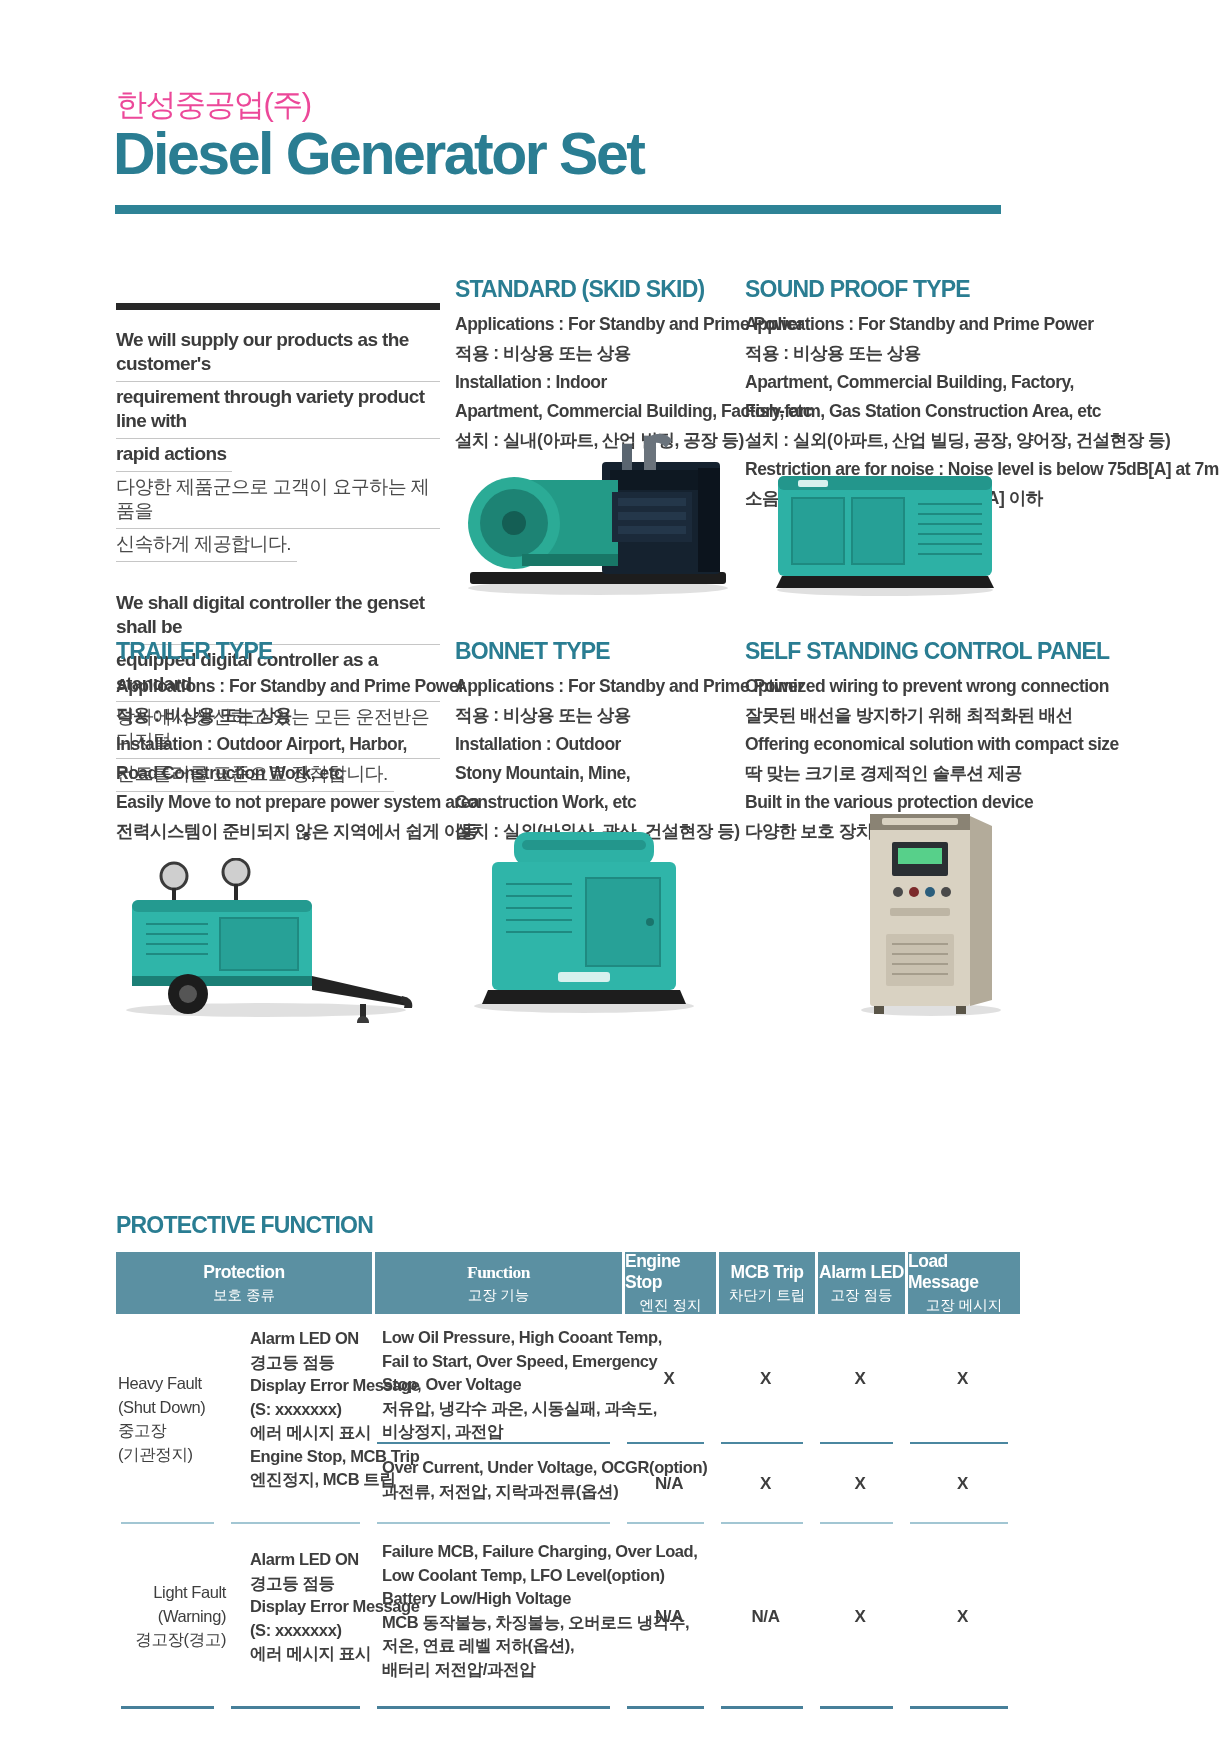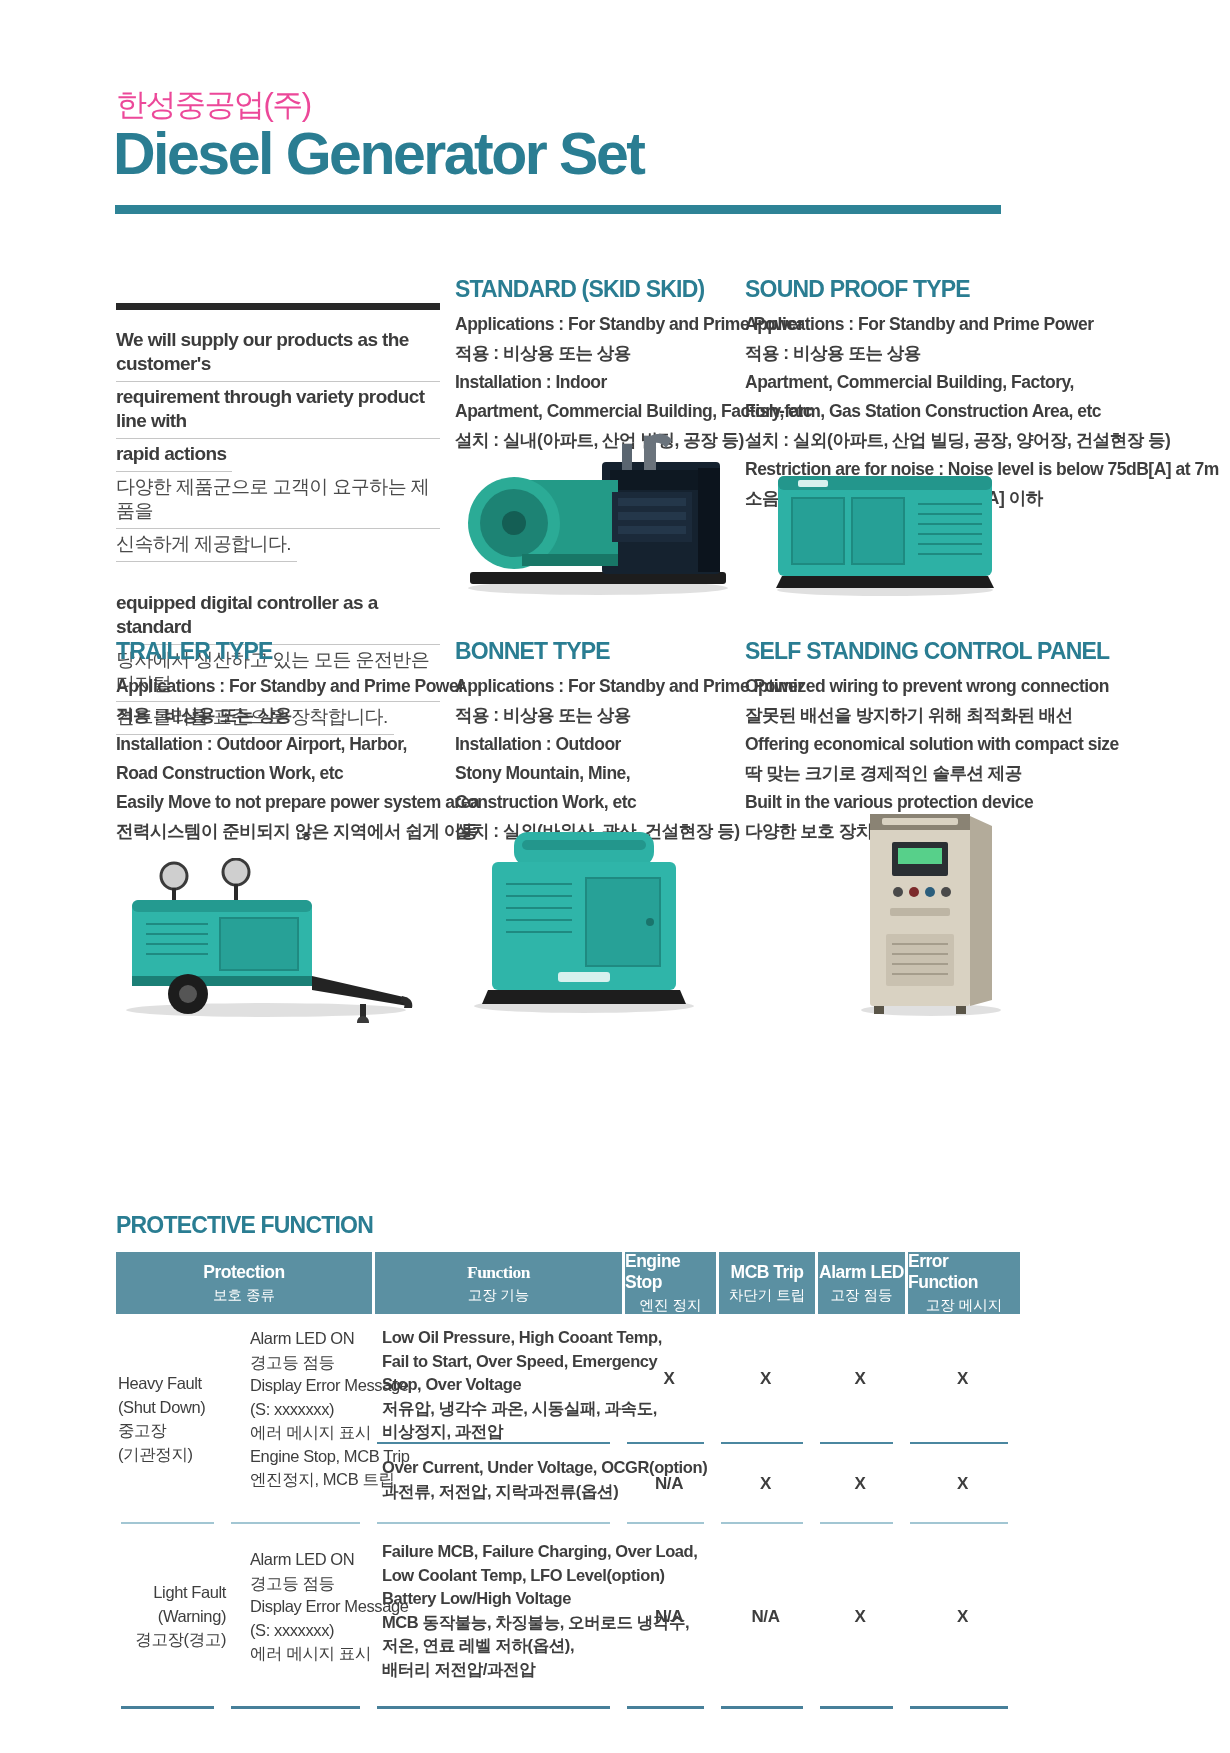--- a/index.html
+++ b/index.html
@@ -40,21 +40,21 @@
   .pf-table{left:116px;top:1252px;width:904px;display:grid;
             grid-template-columns:110px 146px 250px 94px 99px 90px 115px;
             grid-template-rows:62px 130px 80px 185px;}
   .th{background:#5b90a2;color:#ffffff;display:flex;flex-direction:column;align-items:center;justify-content:center;grid-row:1;}
   .th + .th{border-left:3px solid #ffffff;}
   .th-en{font-size:17.5px;font-weight:600;letter-spacing:-0.5px;}
   .th-ko{font-size:14.5px;margin-top:3px;}
   .td{position:relative;font-size:16.5px;letter-spacing:-0.4px;color:#3e3e3e;}
   .td .ln{line-height:23.5px;white-space:nowrap;}
   .cell-name{display:flex;flex-direction:column;justify-content:center;padding-left:2px;font-weight:400;}
-  .cell-alarm{padding:13px 0 12px 24px;font-weight:400;}
+  .cell-alarm{padding:13px 0 12px 24px;font-weight:700;}
   .cell-func{padding:12px 0 0 10px;font-weight:600;}
   .cell-mark{display:flex;align-items:center;justify-content:center;font-size:17px;font-weight:600;}
   
   .b-dark::after,.b-light::after,.b-end::after{content:"";position:absolute;bottom:0;left:5px;right:12px;height:2px;}
   .b-dark::after{background:#4b87a0;}
   .b-light::after{background:#a2c6d3;}
   .b-end::after{background:#47809a;height:3px;}
 </style>
 </head>
 <body>
@@ -69,20 +69,21 @@
       <div class="iline en">We will supply our products as the customer's</div>
       <div class="iline en">requirement through variety product line with</div>
       <div class="iline en">rapid actions</div>
     </div>
   <div>
       <div class="iline ko">다양한 제품군으로 고객이 요구하는 제품을</div>
       <div class="iline ko">신속하게 제공합니다.</div>
     </div>
   <div class="intro-gap"></div>
   <div>
+      <div class="iline en">We shall digital controller the genset shall be</div>
       <div class="iline en">equipped digital controller as a standard</div>
     </div>
   <div>
       <div class="iline ko">당사에서 생산하고 있는 모든 운전반은 디지털</div>
       <div class="iline ko">컨트롤러를 표준으로 장착합니다.</div>
     </div>
 </div>
 
 <div class="abs sec-standard">
   <div class="section-title">STANDARD (SKID SKID)</div>
@@ -267,21 +268,21 @@
   </div>
   <div class="th" style="grid-column:5;">
     <div class="th-en">MCB Trip</div>
     <div class="th-ko">차단기 트립</div>
   </div>
   <div class="th" style="grid-column:6;">
     <div class="th-en">Alarm LED</div>
     <div class="th-ko">고장 점등</div>
   </div>
   <div class="th" style="grid-column:7;">
-    <div class="th-en">Error Function</div>
+    <div class="th-en">Load Message</div>
     <div class="th-ko">고장 메시지</div>
   </div>
 
   <div class="td cell-name b-light" style="grid-column:1;grid-row:2 / span 2;">
       <div class="ln">Heavy Fault</div>
       <div class="ln">(Shut Down)</div>
       <div class="ln">중고장</div>
       <div class="ln">(기관정지)</div>
     </div>
   <div class="td cell-alarm b-light" style="grid-column:2;grid-row:2 / span 2;">

